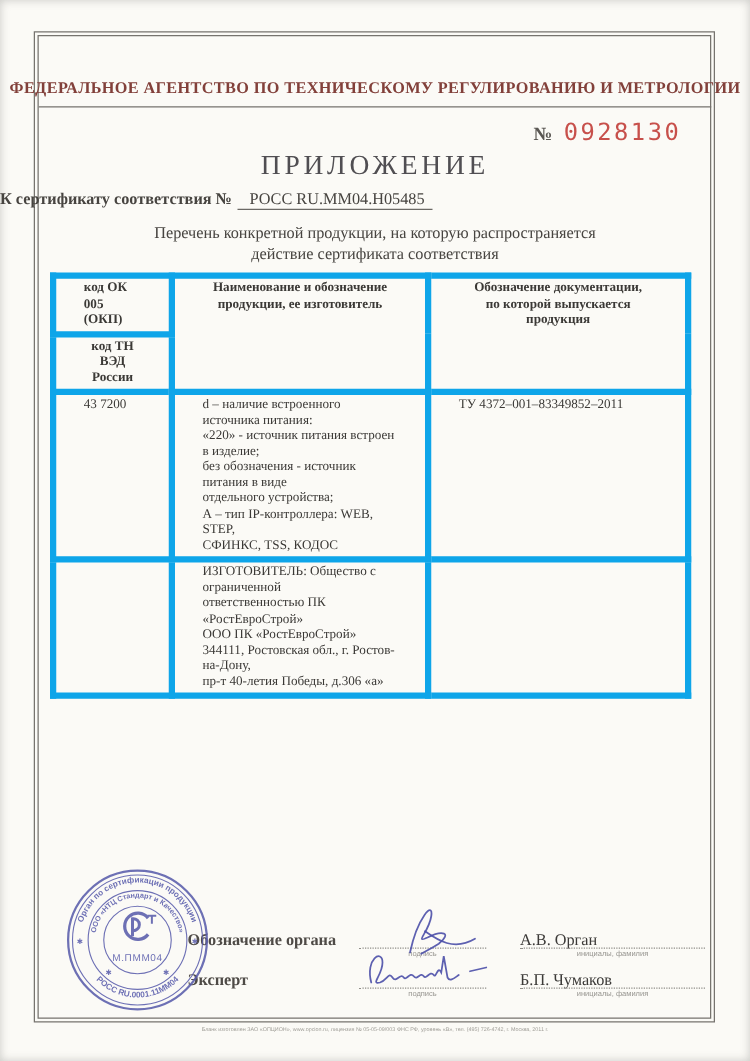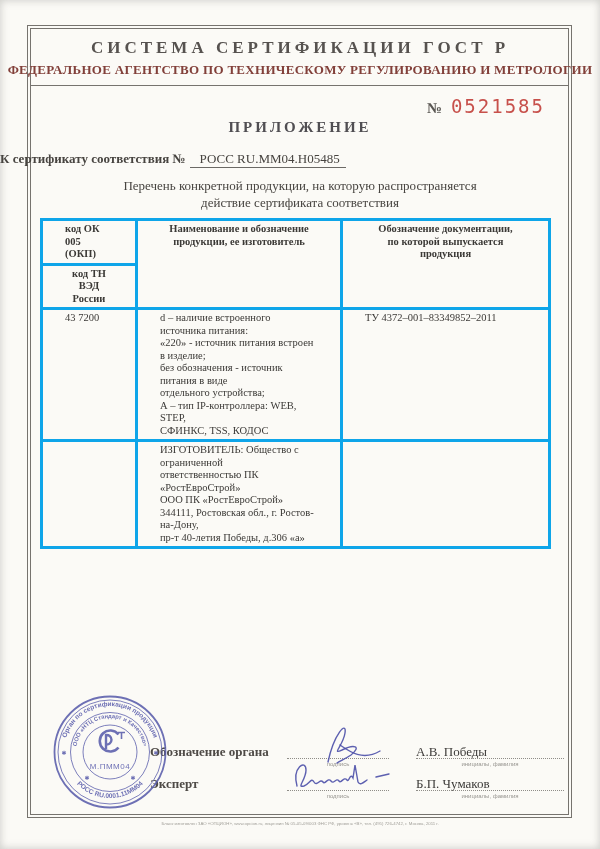--- a/index.html
+++ b/index.html
@@ -17,30 +17,30 @@
 
   .h-system{position:absolute;left:0;right:0;top:38px;text-align:center;font-size:17px;font-weight:bold;
             letter-spacing:4px;color:#56524f;}
   .h-agency{position:absolute;left:0;right:0;top:62px;text-align:center;font-size:13px;font-weight:bold;
             letter-spacing:.3px;color:var(--header-red);}
 
   .blank-number{position:absolute;top:95px;right:55px;white-space:nowrap;}
   .no-sign{font-size:15px;font-weight:bold;color:#5a5753;margin-right:9px;}
   .no-value{font-family:"DejaVu Sans Mono",monospace;font-size:19px;color:var(--number-red);letter-spacing:2px;}
 
-  .doc-title{position:absolute;left:0;right:0;top:119px;text-align:center;font-size:15px;font-weight:bold;
+  .doc-title{position:absolute;left:0;right:0;top:119px;text-align:center;font-size:22px;font-weight:normal;
              letter-spacing:3px;color:#504e52;}
   .cert-line{position:absolute;left:0;right:0;top:151px;text-align:left;font-size:13px;color:var(--ink-dark);}
   .cert-label{font-weight:bold;}
   .cert-value{border-bottom:1px solid #6b6965;padding:0 6px 1px 10px;margin-left:4px;}
   .subtitle{position:absolute;left:0;right:0;top:178px;text-align:center;font-size:13px;font-weight:normal;
             color:var(--ink-dark);line-height:16.5px;white-space:pre-line;}
 
   table.products{position:absolute;left:40px;top:218px;width:508px;border-collapse:collapse;table-layout:fixed;}
-  table.products td{border:3px solid #0ea5e9;font-size:10.5px;color:#3b3936;line-height:12.5px;
+  table.products td{border:5px solid #0ea5e9;font-size:10.5px;color:#3b3936;line-height:12.5px;
                     padding:2px 22px;vertical-align:top;white-space:pre-line;overflow:hidden;}
   td.hc{font-weight:bold;text-align:center;vertical-align:middle;}
   td.hc1{text-align:left;vertical-align:middle;}
   tr.hr1 td{height:26px;}
   tr.hr2 td{height:28px;text-align:center;}
   tr.br1 td{height:77px;}
   tr.br2 td{height:60px;}
 
   .sig-role{position:absolute;font-size:13px;font-weight:bold;color:#4e4a46;}
   .sig-line{position:absolute;height:0;border-top:1px dotted #8f8d88;}
@@ -59,25 +59,24 @@
                 font-family:"Liberation Sans","DejaVu Sans",sans-serif;}
 </style>
 </head>
 <body>
 
 <div class="page">
   <div class="frame-outer"></div>
   <div class="frame-inner"></div>
   <div class="header-rule"></div>
 
-  <div class="h-system">СИСТЕМА СЕРТИФИКАЦИИ ГОСТ Р</div>
   <div class="h-agency">ФЕДЕРАЛЬНОЕ АГЕНТСТВО ПО ТЕХНИЧЕСКОМУ РЕГУЛИРОВАНИЮ И МЕТРОЛОГИИ</div>
 
   <div class="blank-number">
-    <span class="no-sign">№</span><span class="no-value">0521585</span>
+    <span class="no-sign">№</span><span class="no-value">0928130</span>
   </div>
 
   <div class="doc-title">ПРИЛОЖЕНИЕ</div>
 
   <div class="cert-line">
     <span class="cert-label">К сертификату соответствия №</span><span class="cert-value">РОСС RU.MM04.H05485</span>
   </div>
 
   <div class="subtitle">Перечень конкретной продукции,  на которую распространяется
 действие сертификата соответствия</div>
@@ -117,21 +116,21 @@
 344111, Ростовская обл., г. Ростов-на-Дону,
 пр-т 40-летия Победы, д.306 «а»</td>
       <td></td>
     </tr>
   </tbody>
     </table>
 
   <div class="sig-role" style="left:150px;top:744px;">Обозначение органа</div>
   <div class="sig-line" style="left:287px;top:758px;width:102px;"></div>
   <div class="sig-sub" style="left:287px;top:761px;width:102px;">подпись</div>
-  <div class="sig-name" style="left:416px;top:744px;">А.В. Победы</div>
+  <div class="sig-name" style="left:416px;top:744px;">А.В. Орган</div>
   <div class="sig-line" style="left:416px;top:758px;width:148px;"></div>
   <div class="sig-sub" style="left:416px;top:761px;width:148px;">инициалы, фамилия</div>
 
   <div class="sig-role" style="left:150px;top:776px;">Эксперт</div>
   <div class="sig-line" style="left:287px;top:790px;width:102px;"></div>
   <div class="sig-sub" style="left:287px;top:793px;width:102px;">подпись</div>
   <div class="sig-name" style="left:416px;top:776px;text-align:center;">Б.П. Чумаков</div>
   <div class="sig-line" style="left:416px;top:790px;width:148px;"></div>
   <div class="sig-sub" style="left:416px;top:793px;width:148px;">инициалы, фамилия</div>
 

